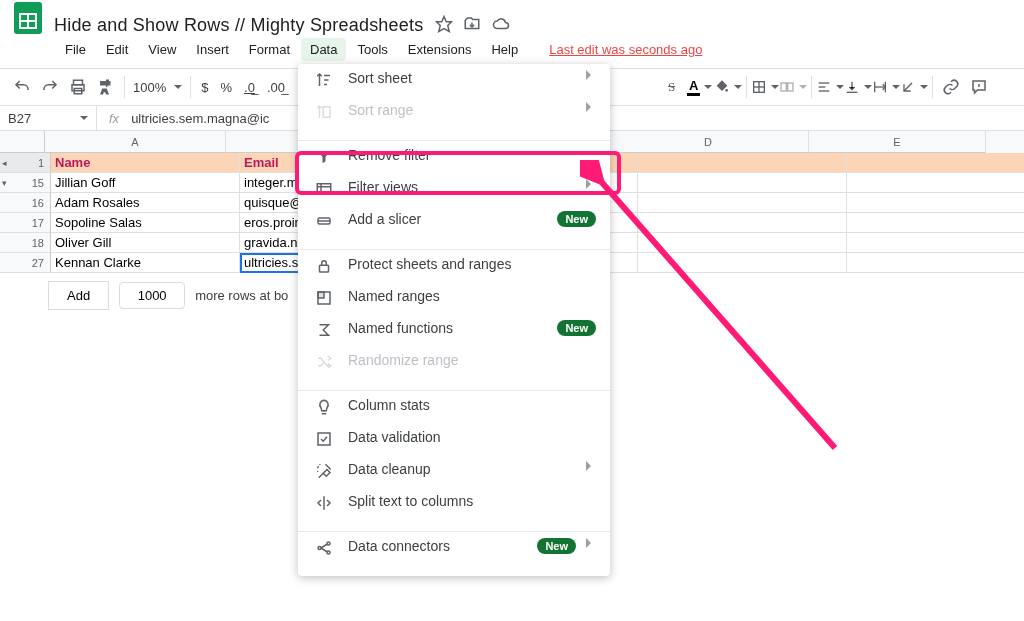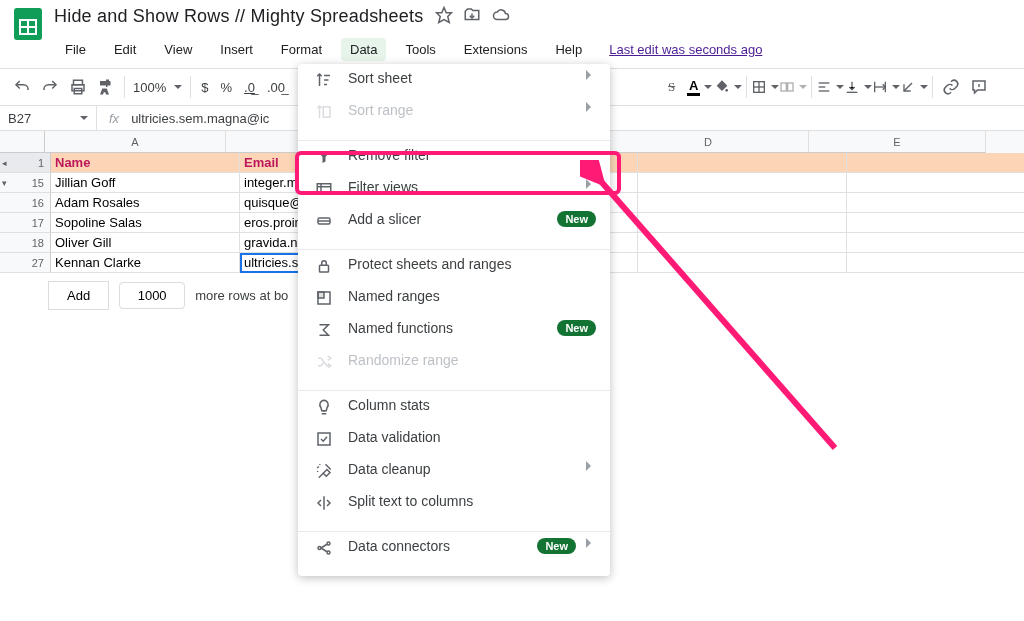--- a/index.html
+++ b/index.html
@@ -1,25 +1,25 @@
 <!DOCTYPE html>
 <html><head>
 <meta charset="utf-8">
 <style>
   html,body{margin:0;padding:0;font-family:Arial,Helvetica,sans-serif;font-size:13px;color:#202124;
     background:#fff;width:1024px;height:621px;overflow:hidden;position:relative}
-  .titlebar{display:flex;align-items:flex-start;padding:6px 10px 0 10px;height:30px}
+  .titlebar{display:flex;align-items:flex-end;padding:6px 10px 0 10px;height:30px}
   .logo{width:36px;height:36px;margin-right:8px;flex:none}
   .doc-title{font-size:18px;color:#202124;letter-spacing:.2px}
   .title-icons{display:flex;gap:10px;margin-left:12px;color:#5f6368}
-  .menubar{display:flex;align-items:center;gap:10px;padding:0 10px 6px 56px;height:26px;color:#202124;
+  .menubar{display:flex;align-items:center;gap:2px;padding:0 10px 6px 56px;height:26px;color:#202124;
     border-bottom:1px solid #e0e0e0}
   .menubar .mi{padding:4px 9px;border-radius:4px;cursor:default}
   .menubar .mi.active{background:#e6f4ea}
-  .last-edit{color:#4c1d95;text-decoration:underline;margin-left:8px;font-size:13px}
+  .last-edit{color:#ef4444;text-decoration:underline;margin-left:20px;font-size:13px}
   .toolbar{display:flex;align-items:center;height:36px;padding:0 8px;border-bottom:1px solid #e0e0e0;
     color:#5f6368;gap:0}
   .tb{width:28px;height:28px;display:flex;align-items:center;justify-content:center;border-radius:4px}
   .tb svg{width:18px;height:18px}
   .vsep{width:1px;height:22px;background:#e0e0e0;margin:0 4px}
   .zoom{display:flex;align-items:center;gap:4px;padding:0 4px;font-size:13px;color:#3c4043}
   .dd::after{content:"";border:4px solid transparent;border-top-color:#5f6368;margin-left:4px;margin-top:4px}
   .dd{display:flex;align-items:center}
   .fmt-txt{padding:0 6px;font-size:13px;color:#3c4043}
   .text-color-A{font-weight:bold;color:#000;border-bottom:3px solid #000;padding:0 2px;line-height:14px}

